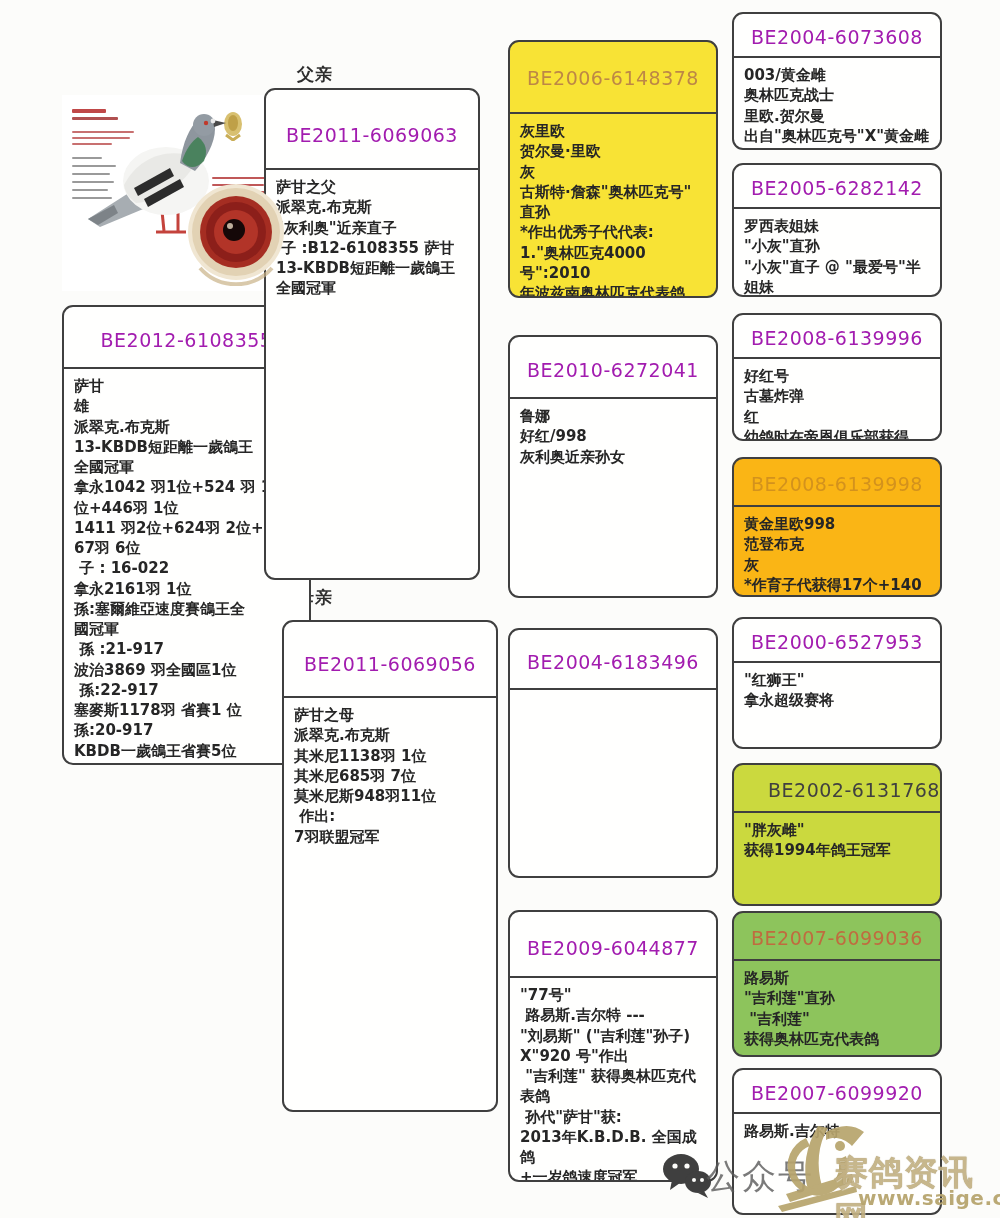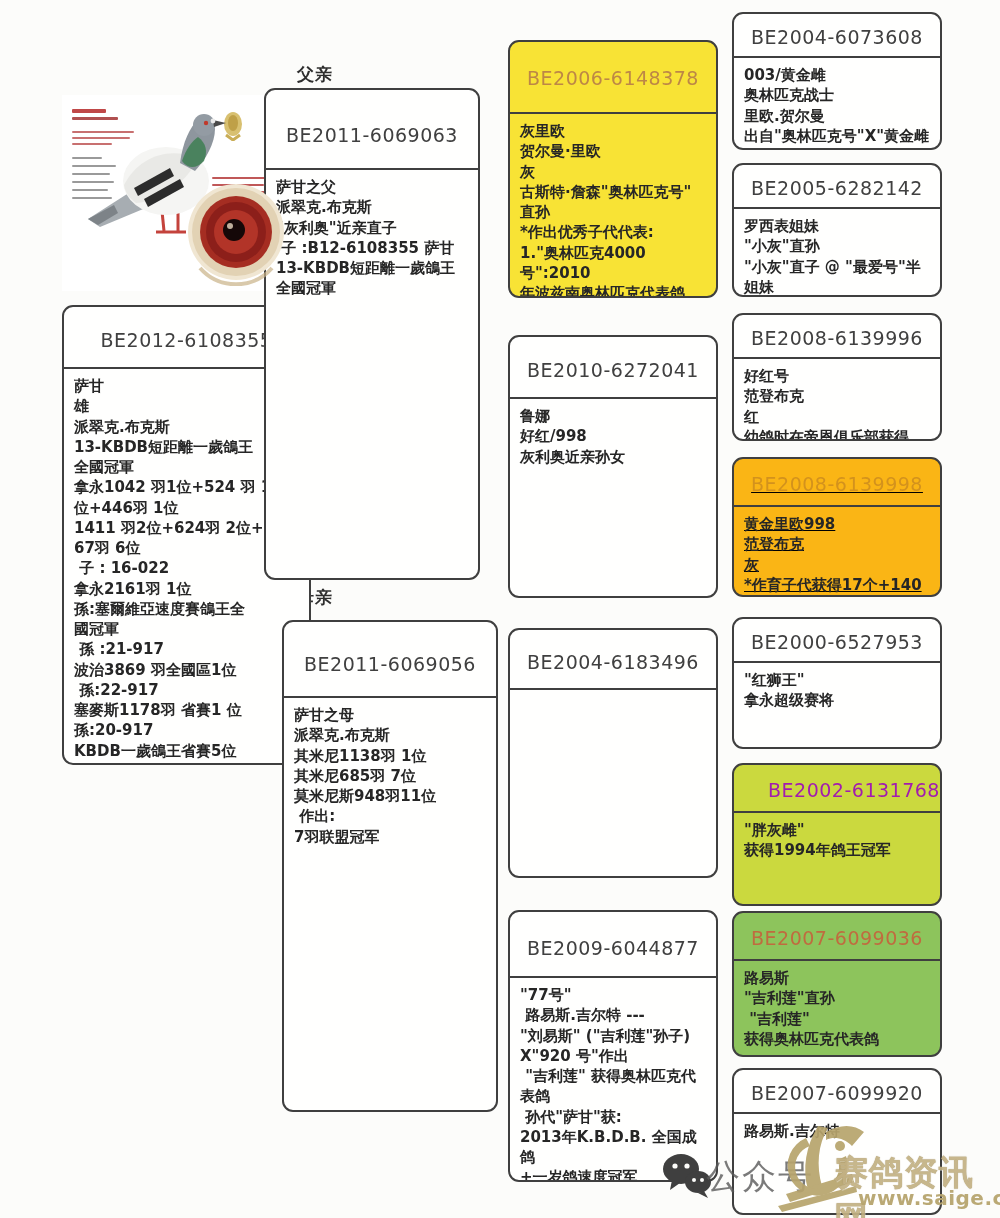--- a/index.html
+++ b/index.html
@@ -2,38 +2,38 @@
 <html><head>
 <meta charset="utf-8">
 <style>
   * { margin:0; padding:0; box-sizing:border-box; }
   html,body { background:#ffffff; font-family:"DejaVu Sans","Liberation Sans",sans-serif; }
   .stage { position:relative; width:1000px; height:1218px; background:#fcfcfa; overflow:hidden; }
 
   
   .pbox { position:absolute; background:#fffffe; border:2px solid #3f3f3f; border-radius:11px; overflow:hidden; }
   .pbox .hd { display:flex; align-items:center; justify-content:center; border-bottom:2px solid #3f3f3f;
-              color:#404040; font-size:19px; letter-spacing:.5px; font-weight:500; }
+              color:#a21caf; font-size:19px; letter-spacing:.5px; font-weight:500; }
   .pbox .bd { padding:7px 10px; font-size:15px; line-height:1.35; color:#262626;
               font-weight:600; white-space:pre-wrap; }
   .hd-80 { height:80px; padding-top:12px; }
   .hd-76 { height:76px; padding-top:10px; }
   .hd-72 { height:72px; padding-top:1px; }
   .hd-66 { height:66px; padding-top:8px; }
   .hd-62 { height:62px; padding-top:6px; }
   .hd-60 { height:60px; padding-top:6px; }
   .hd-48 { height:48px; padding-top:4px; font-size:18px; }
   .hd-44 { height:44px; padding-top:3px; font-size:18px; }
 
   .yellow { background:#f8e335; }
   .yellow .hd { color:#bd8746; }
   .orange { background:#fab515; }
   .orange .hd { color:#d3921d; }
   .lime   { background:#cbd93e; }
-  .lime .hd { color:#a21caf;padding-left:34px; }
+  .lime .hd { color:#404040;padding-left:34px; }
   .green  { background:#8dc45c; }
   .green .hd { color:#c06b3f; }
 
   .col-label { position:absolute; font-size:17px; font-weight:600; color:#2e2e2e; letter-spacing:1px; }
 
   
   .pcard { position:absolute; left:62px; top:95px; width:215px; height:196px; background:#ffffff; }
   .tline { position:absolute; border-radius:1px; }
 
   
@@ -193,25 +193,25 @@
   <div class="pbox" style="left:732px;top:163px;width:210px;height:134px;">
     <div class="hd hd-44">BE2005-6282142</div>
     <div class="bd">罗西表姐妹
 "小灰"直孙
 "小灰"直子 @ "最爱号"半
 姐妹</div>
   </div>
   <div class="pbox" style="left:732px;top:313px;width:210px;height:128px;">
     <div class="hd hd-44">BE2008-6139996</div>
     <div class="bd">好红号
-范登布克
+古墓炸弹
 红
 幼鸽时在帝恩俱乐部获得</div>
   </div>
-  <div class="pbox orange" style="left:732px;top:457px;width:210px;height:140px;text-decoration:underline;">
+  <div class="pbox orange" style="left:732px;top:457px;width:210px;height:140px;">
     <div class="hd hd-48">BE2008-6139998</div>
     <div class="bd">黄金里欧998
 范登布克
 灰
 *作育子代获得17个+140</div>
   </div>
   <div class="pbox" style="left:732px;top:617px;width:210px;height:132px;">
     <div class="hd hd-44">BE2000-6527953</div>
     <div class="bd">"红狮王"
 拿永超级赛将</div>

